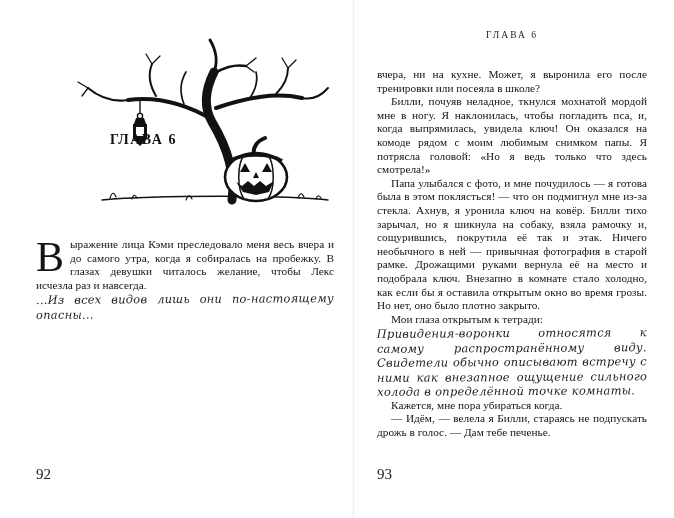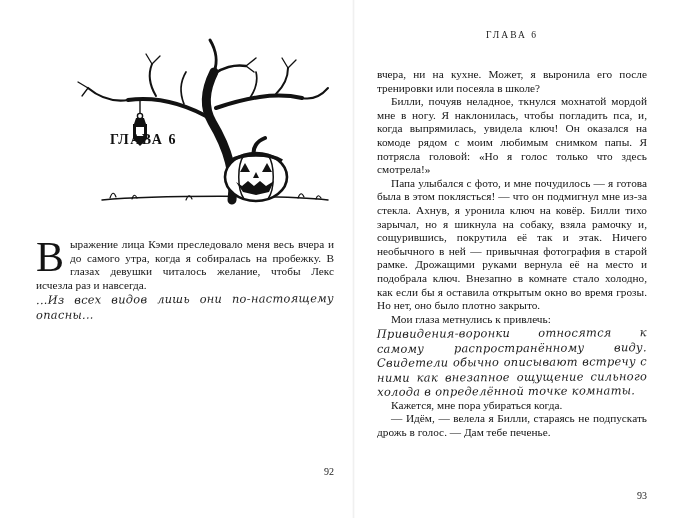--- a/index.html
+++ b/index.html
@@ -11,23 +11,23 @@
   .page-left{left:36px;width:298px;}
   .page-right{left:377px;width:270px;}
   .running-head{font-size:9.5px;letter-spacing:2px;text-align:center;margin:6px 0 16px 0;color:#1a1a1a;}
   .body-text{font-size:11.3px;line-height:13.6px;text-align:justify;margin-top:28px;}
   .body-text p{margin:0;text-indent:14px;}
   .body-text p.no-indent{text-indent:0;}
   .note{font-style:italic;font-family:"DejaVu Serif", serif;font-size:11.4px;line-height:14.5px;
         letter-spacing:.3px;color:#1c1c1c;margin:9px 0 9px 0;text-indent:0 !important;
         transform:rotate(-0.35deg);}
   .dropcap{float:left;font-size:42px;line-height:33px;padding:3px 6px 0 0;font-family:"Liberation Serif",serif;}
-  .pagenum{position:absolute;top:466px;width:inherit;text-align:right;font-size:10px;color:#222;}
+  .pagenum{position:absolute;top:466px;width:inherit;text-align:left;font-size:15px;color:#222;}
   .pagenum-left{left:36px;width:298px;}
-  .pagenum-right{left:377px;width:270px;margin-top:24px;}
+  .pagenum-right{left:377px;width:270px;}
   .illustration{position:relative;width:298px;height:182px;margin:4px 0 4px 0;}
   .chapter-label{position:absolute;left:74px;top:104px;font-size:14px;font-weight:bold;
                  letter-spacing:1.5px;color:#111;}
 </style>
 </head>
 <body>
 
 <div class="spread">
   <div class="gutter"></div>
 
@@ -94,22 +94,22 @@
       <p class="note">...Из всех видов лишь они по-настоящему опасны...</p>
     </div>
   </div>
   <div class="pagenum pagenum-left">92</div>
 
   <div class="page page-right">
     <div class="running-head">ГЛАВА 6</div>
 
     <div class="body-text">
       <p class="no-indent">вчера, ни на кухне. Может, я выронила его после тренировки или посеяла в школе?</p>
-      <p>Билли, почуяв неладное, ткнулся мохнатой мордой мне в ногу. Я наклонилась, чтобы погладить пса, и, когда выпрямилась, увидела ключ! Он оказался на комоде рядом с моим любимым снимком папы. Я потрясла головой: «Но я голос только что здесь смотрела!»</p>
+      <p>Билли, почуяв неладное, ткнулся мохнатой мордой мне в ногу. Я наклонилась, чтобы погладить пса, и, когда выпрямилась, увидела ключ! Он оказался на комоде рядом с моим любимым снимком папы. Я потрясла головой: «Но я ведь только что здесь смотрела!»</p>
       <p>Папа улыбался с фото, и мне почудилось — я готова была в этом поклясться! — что он подмигнул мне из-за стекла. Ахнув, я уронила ключ на ковёр. Билли тихо зарычал, но я шикнула на собаку, взяла рамочку и, сощурившись, покрутила её так и этак. Ничего необычного в ней — привычная фотография в старой рамке. Дрожащими руками вернула её на место и подобрала ключ. Внезапно в комнате стало холодно, как если бы я оставила открытым окно во время грозы. Но нет, оно было плотно закрыто.</p>
-      <p>Мои глаза метнулись к привлечь:</p>
+      <p>Мои глаза открытым к тетради:</p>
       <p class="note">Привидения-воронки относятся к самому распространённому виду. Свидетели обычно описывают встречу с ними как внезапное ощущение сильного холода в определённой точке комнаты.</p>
       <p>Кажется, мне пора убираться когда.</p>
       <p>— Идём, — велела я Билли, стараясь не подпускать дрожь в голос. — Дам тебе печенье.</p>
     </div>
   </div>
   <div class="pagenum pagenum-right">93</div>
 </div>
 
 </body></html>

